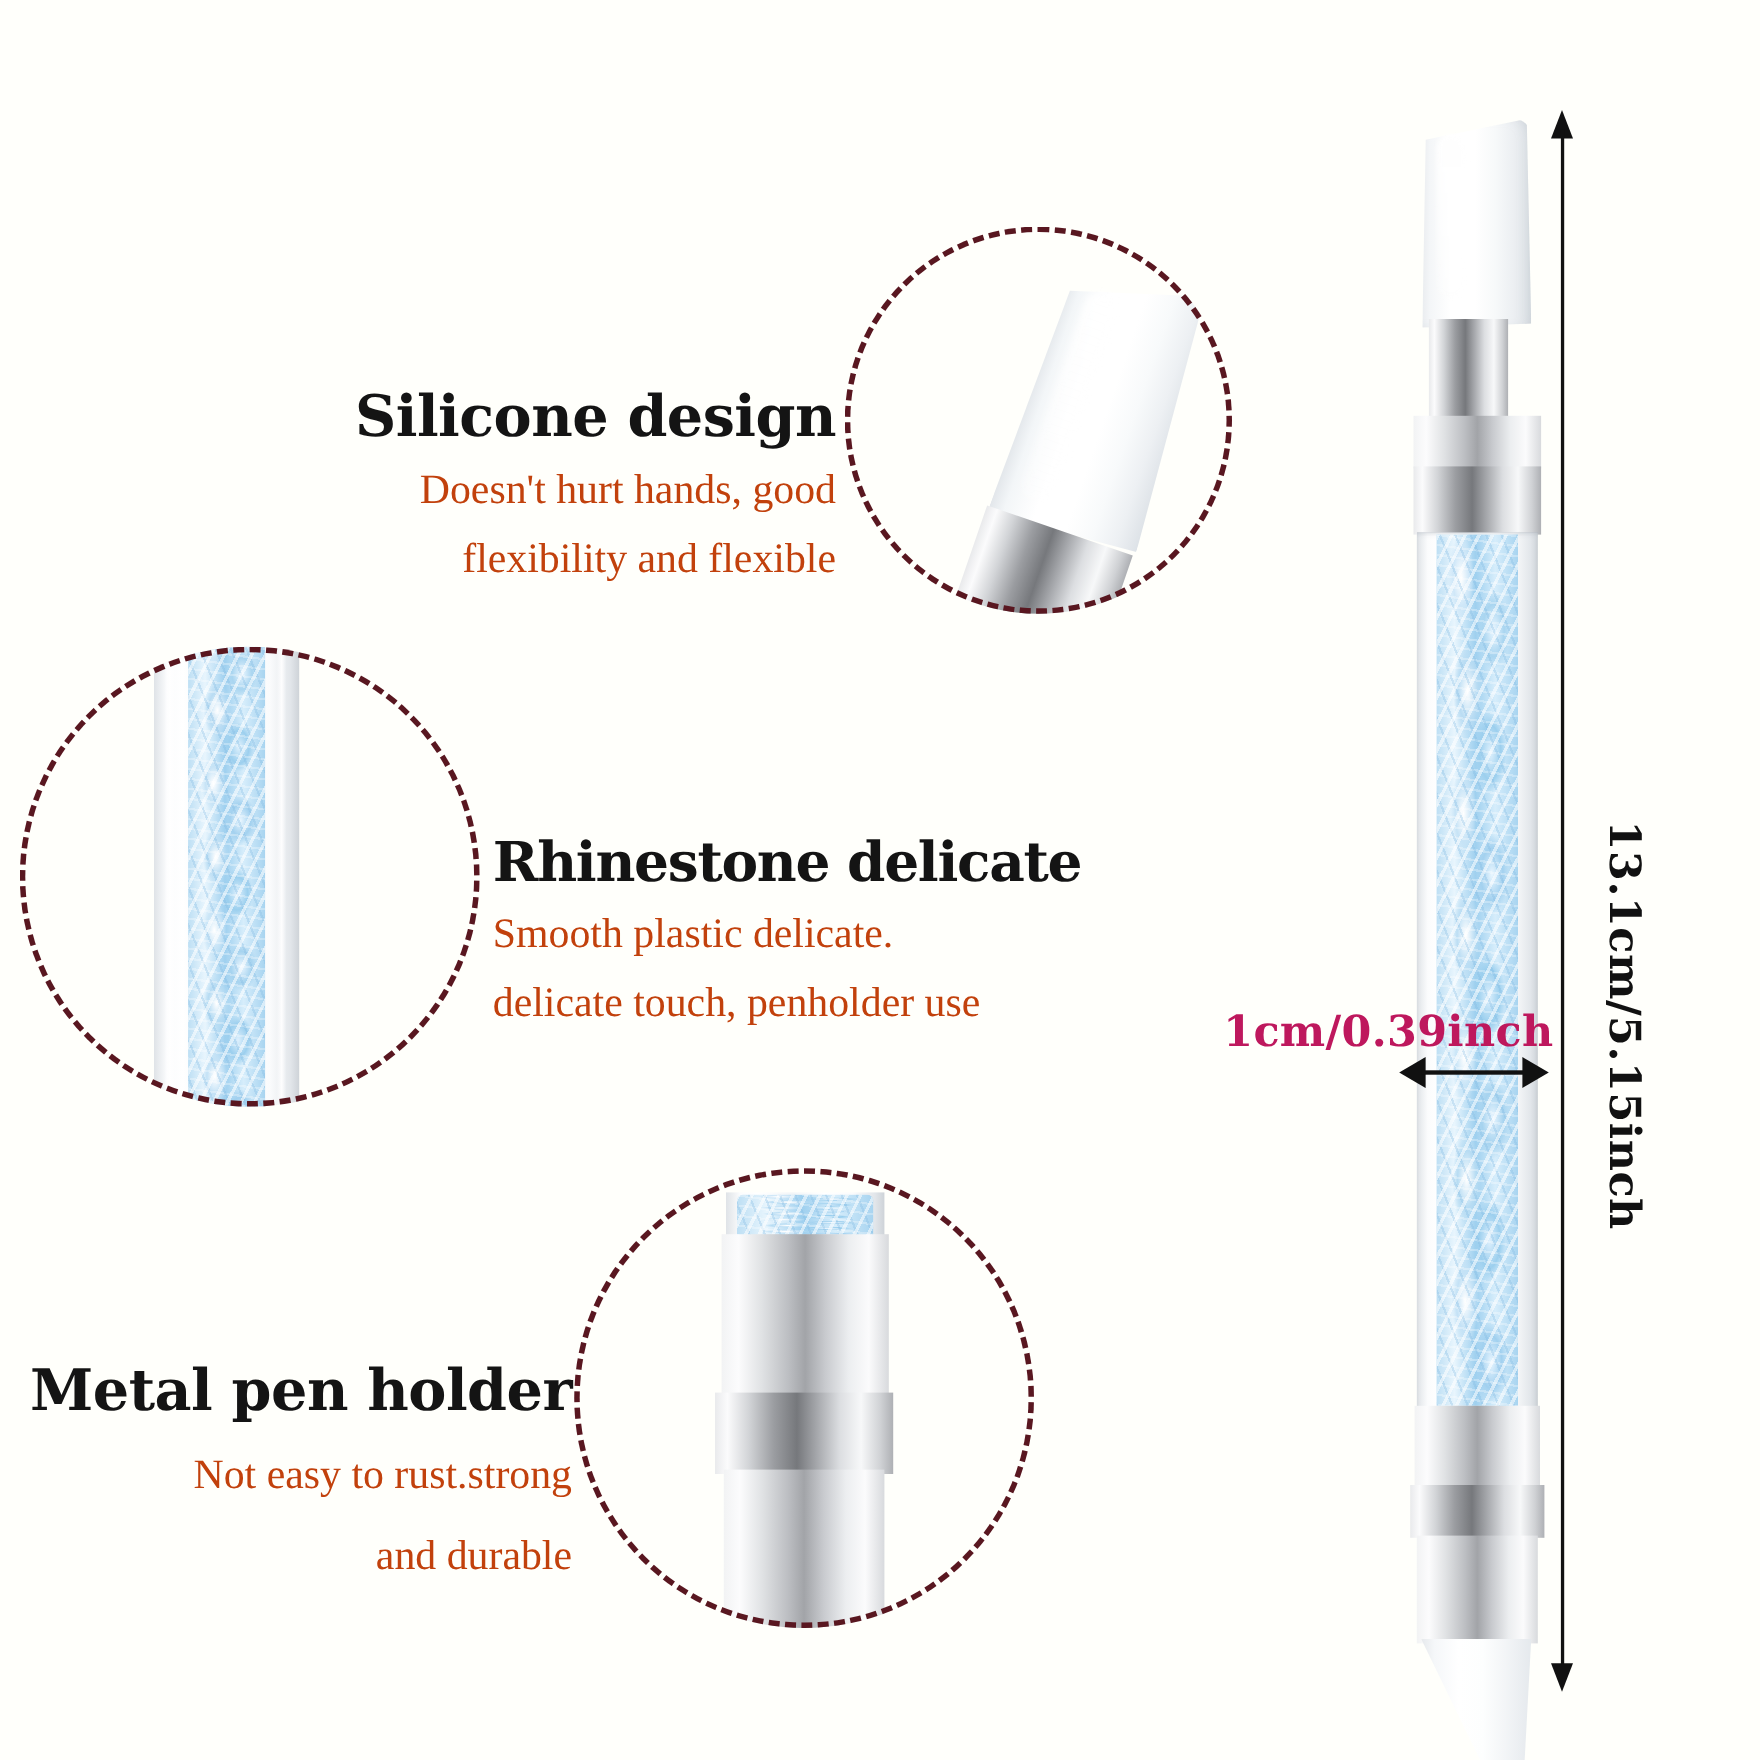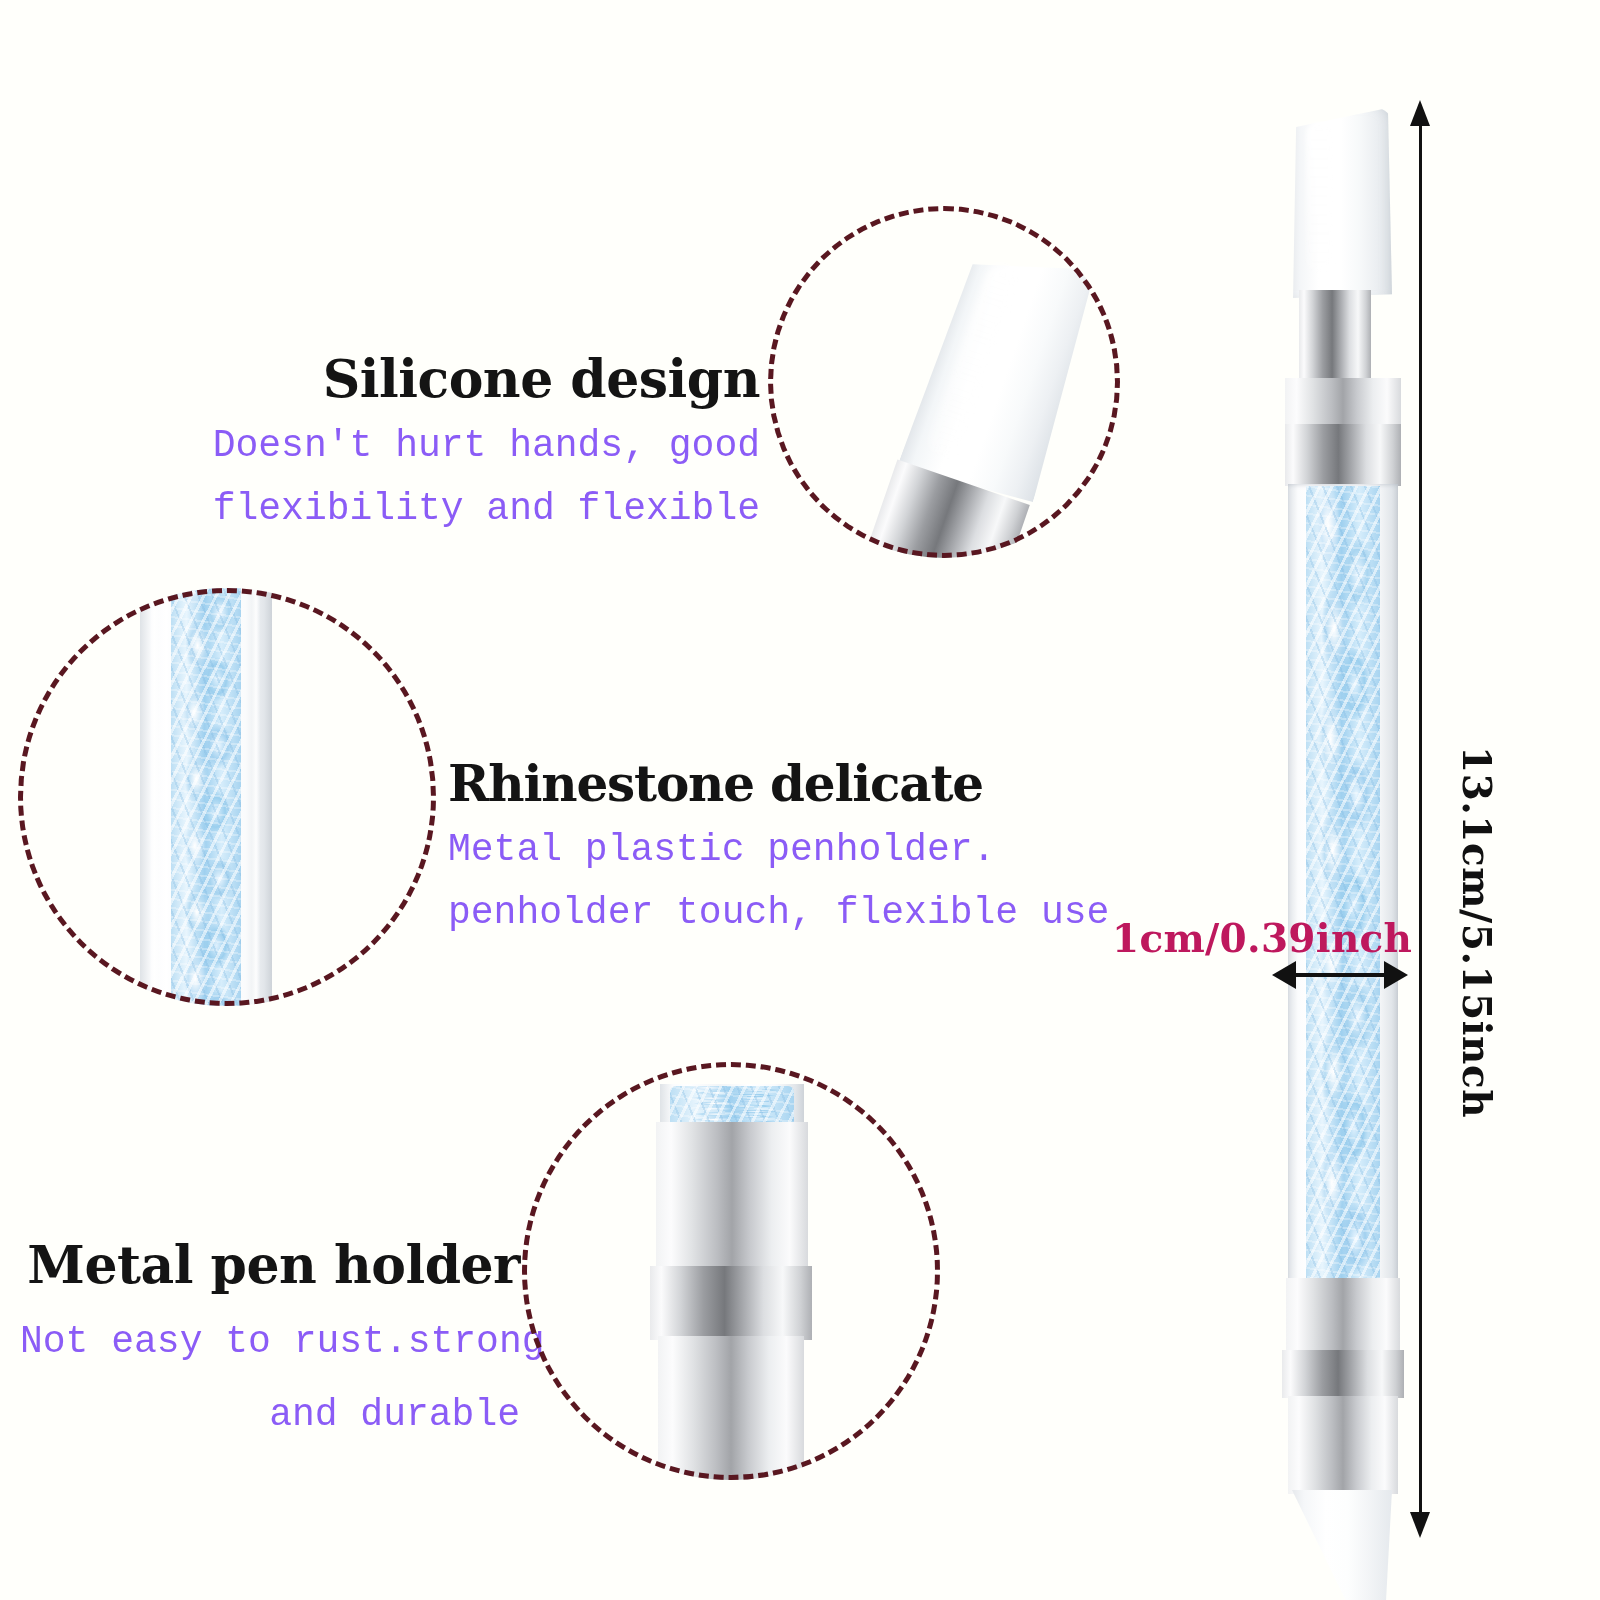--- a/index.html
+++ b/index.html
@@ -28,22 +28,22 @@
   }
   .feature .headline {
     font-family: "DejaVu Serif", "Liberation Serif", serif;
     font-weight: bold;
     color: #141414;
     letter-spacing: -0.5px;
     white-space: nowrap;
     line-height: 1.05;
   }
   .feature .subline {
-    font-family: Liberation Mono, monospace;
-    color: #8b5cf6;
+    font-family: Liberation Serif, serif;
+    color: #c2410c;
     line-height: 1.3;
     white-space: nowrap;
   }
 
   
   #feat-silicone {
     left: 180px;
     top: 352px;
     width: 580px;
     text-align: right;
@@ -326,22 +326,22 @@
 <div class="stage">
 
   <div class="feature" id="feat-silicone">
     <div class="headline">Silicone design</div>
     <div class="subline">Doesn't hurt hands, good</div>
     <div class="subline">flexibility and flexible</div>
   </div>
 
   <div class="feature" id="feat-rhinestone">
     <div class="headline">Rhinestone delicate</div>
-    <div class="subline">Metal plastic penholder.</div>
-    <div class="subline">penholder touch, flexible use</div>
+    <div class="subline">Smooth plastic delicate.</div>
+    <div class="subline">delicate touch, penholder use</div>
   </div>
 
   <div class="feature" id="feat-metal">
     <div class="headline">Metal pen holder</div>
     <div class="subline">Not easy to rust.strong</div>
     <div class="subline">and durable</div>
   </div>
 
   <div class="callout" id="callout-silicone">
     <div class="clip">

